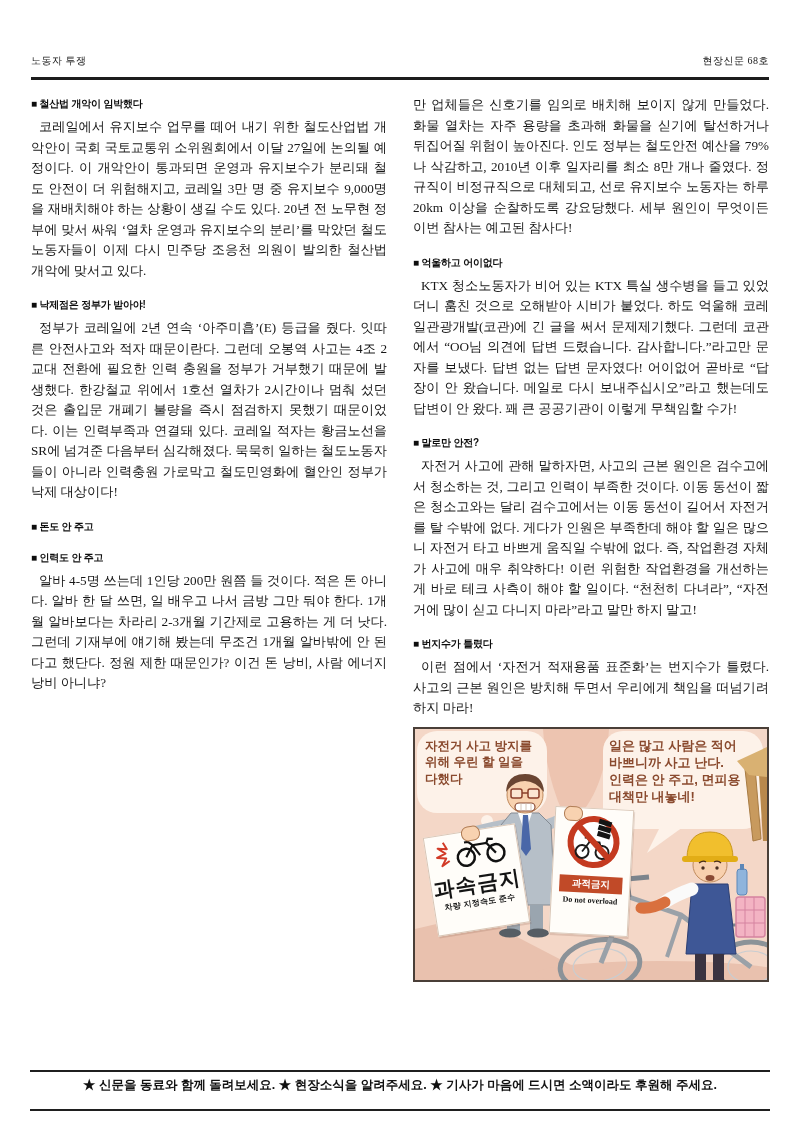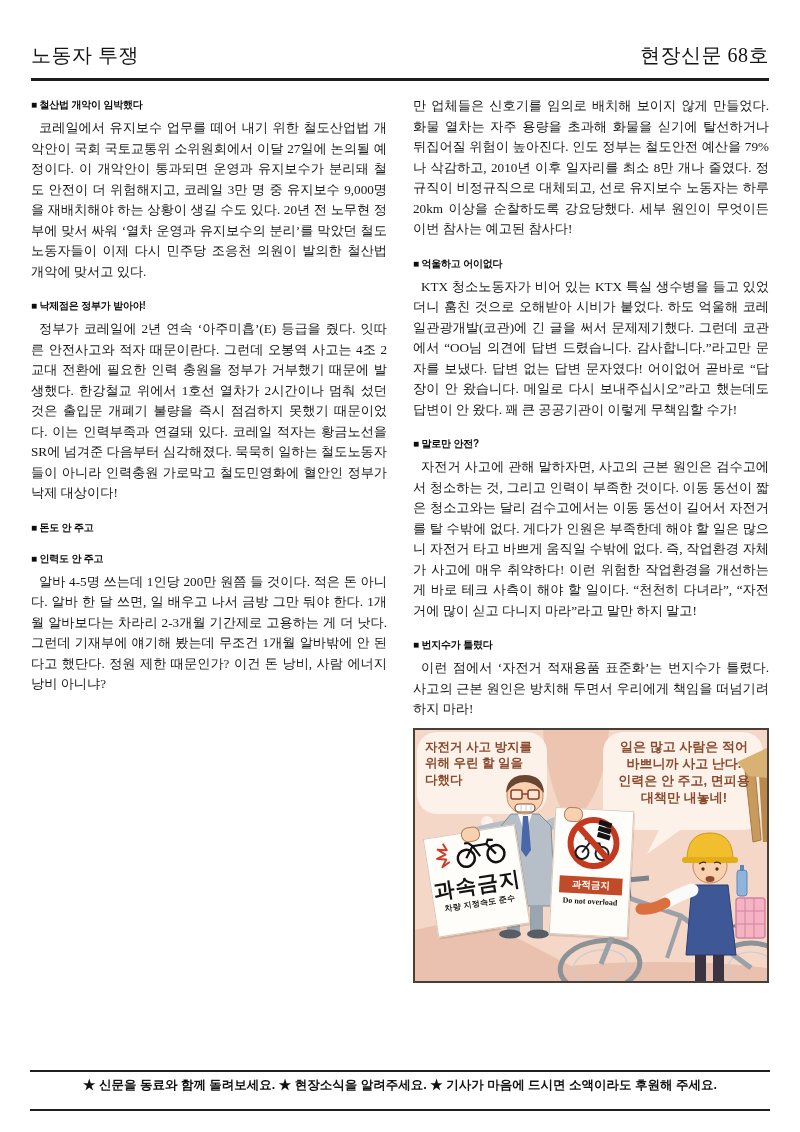--- a/index.html
+++ b/index.html
@@ -1,20 +1,20 @@
 <!DOCTYPE html>
 <html><head>
 <meta charset="utf-8">
 <style>
   html,body{margin:0;padding:0;background:#e8e8e8;}
   .page{position:relative;width:800px;height:1132px;background:#ffffff;margin:0 auto;
         overflow:hidden;color:#111;font-family:"Liberation Serif",serif;}
   
   .masthead{display:flex;justify-content:space-between;align-items:flex-end;
-            margin:0 31px;padding-top:42px;font-size:20px;letter-spacing:0.5px;color:#151515;}
+            margin:0 31px;padding-top:54px;font-size:10px;letter-spacing:0.5px;color:#151515;}
   .masthead-rule{border-top:3px solid #1d1d1d;margin:9px 31px 0;}
   
   .columns{display:flex;gap:26px;margin:0 31px;}
   .col{width:356px;}
   h2.sec{font-family:"Liberation Sans",sans-serif;font-size:10px;font-weight:bold;
          color:#0d0d0d;margin:21px 0 6px;letter-spacing:-0.2px;}
   p.body{font-size:13.2px;line-height:20.5px;text-align:justify;word-break:break-all;
          margin:0;text-indent:8px;color:#161616;}
   p.lead{text-indent:0;margin-top:15px;}
   .col .sec:first-child{margin-top:17px;}
@@ -22,21 +22,21 @@
   .footer{position:absolute;left:30px;right:30px;top:1070px;border-top:2px solid #1f1f1f;
           border-bottom:2px solid #1f1f1f;text-align:center;padding:5px 0 15px;
           font-family:"Liberation Sans",sans-serif;font-size:12.5px;font-weight:bold;color:#111;}
   
   .cartoon{position:relative;width:356px;height:255px;margin-top:8px;box-sizing:border-box;
            border:2px solid #4a3f38;background:#f4d7c7;overflow:hidden;padding-left:42px;}
   .cartoon svg.art{position:absolute;left:0;top:0;}
   .bubble{position:absolute;font-family:"Liberation Sans",sans-serif;font-weight:bold;
           color:#8a4a2e;white-space:pre-line;z-index:4;}
   .bubble.thought{left:10px;top:9px;width:118px;font-size:12.5px;line-height:16.5px;text-align:left;}
-  .bubble.speech{left:194px;top:8px;width:150px;font-size:13px;line-height:17px;text-align:center;}
+  .bubble.speech{left:194px;top:8px;width:150px;font-size:13px;line-height:17px;text-align:left;}
   .sign{position:absolute;background:#fffdf9;border:1px solid #d9c6b6;box-sizing:border-box;
         text-align:center;z-index:3;box-shadow:1px 2px 0 rgba(120,80,60,.18);}
   .sign-left{left:15px;top:101px;width:93px;height:100px;transform:rotate(-9deg);padding-top:4px;}
   .sign-right{left:137px;top:79px;width:79px;height:127px;transform:rotate(3deg);padding-top:5px;}
   .sign-title{font-family:"Liberation Sans",sans-serif;font-size:21px;font-weight:800;
               color:#141414;letter-spacing:1px;line-height:1;margin-top:2px;}
   .sign-sub{font-family:"Liberation Sans",sans-serif;font-size:8px;font-weight:bold;
             color:#1a1a1a;margin-top:3px;letter-spacing:0.3px;}
   .banner{margin:2px 7px 0;background:#c14a28;color:#fff;font-family:"Liberation Sans",sans-serif;
           font-size:9.5px;font-weight:800;padding:2px 0;}

